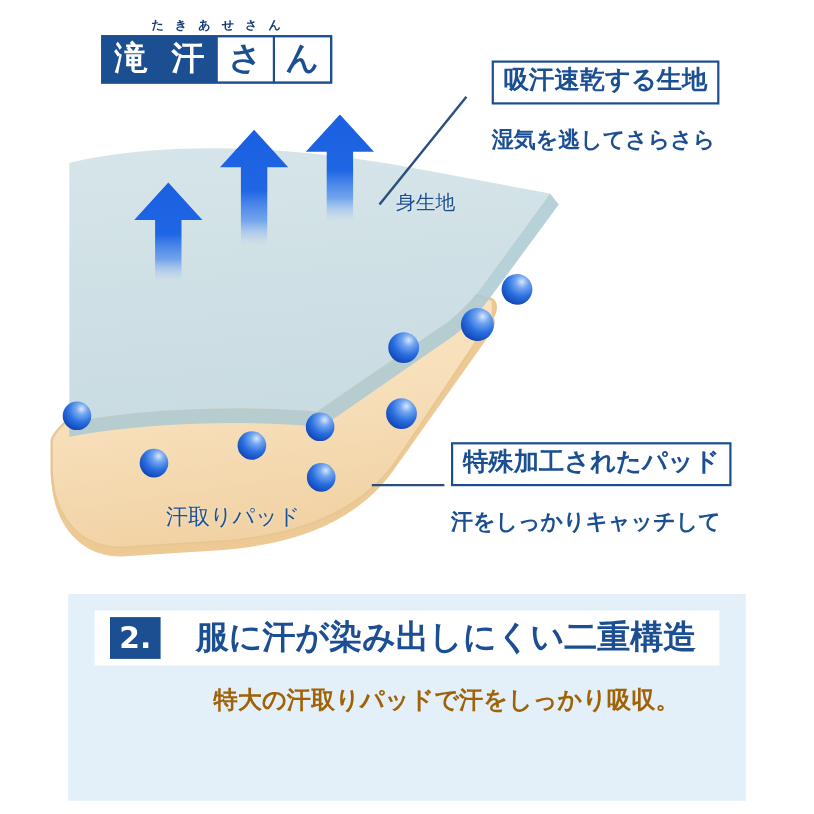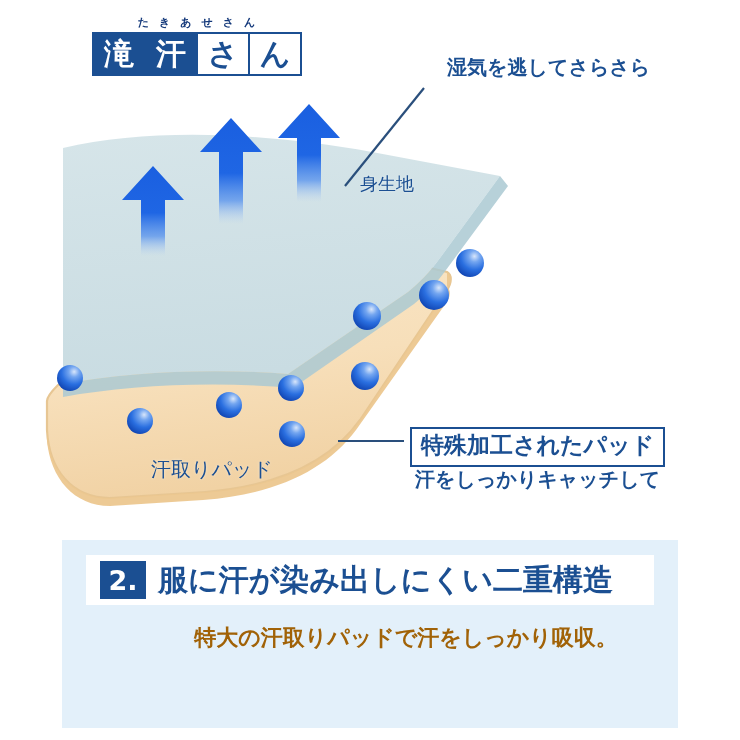--- a/index.html
+++ b/index.html
@@ -88,26 +88,26 @@
     color: #1b4f92;
     line-height: 1.12;
     white-space: nowrap;
     background: transparent;
   }
   .callout-sub {
     font-size: 20px;
     font-weight: 700;
     color: #1b4f92;
     line-height: 1.22;
-    margin-top: 0;
+    margin-top: 20px;
     white-space: nowrap;
   }
   .callout-top { left: 447px; top: 55px; }
-  .callout-bottom { left: 410px; top: 427px; }
-  .callout-bottom .callout-sub { text-align: center; }
+  .callout-bottom { left: 410px; top: 402px; }
+  .callout-bottom .callout-sub { text-align: left; }
 
   .layer-label {
     position: absolute;
     font-size: 18px;
     font-weight: 400;
     color: #1b4f92;
     white-space: nowrap;
     text-shadow: 0 0 3px rgba(255,255,255,.55);
   }
   .label-body { left: 360px; top: 172px; }
@@ -141,21 +141,21 @@
     font-size: 27px;
     font-weight: 700;
     display: flex;
     align-items: center;
     justify-content: center;
     line-height: 1;
     flex: none;
     box-sizing: border-box;
   }
   .heading-text {
-    margin-left: 12px;
+    margin-left: 32px;
     font-size: 30px;
     font-weight: 700;
     color: #1b4f92;
     line-height: 1;
     white-space: nowrap;
   }
   .body-lines {
     position: absolute;
     left: 0;
     top: 82px;
@@ -291,20 +291,21 @@
     <g stroke="#2a4f7c" stroke-width="2.2" fill="none">
       <line x1="424" y1="88" x2="345" y2="186"></line>
       <line x1="338" y1="441" x2="404" y2="441"></line>
     </g>
   </svg>
 
   <div class="layer-label label-body">身生地</div>
   <div class="layer-label label-pad">汗取りパッド</div>
 
   <div class="callout callout-top">
+    <div class="callout-box">吸汗速乾する生地</div>
     <div class="callout-sub">湿気を逃してさらさら</div>
   </div>
 
   <div class="callout callout-bottom">
     <div class="callout-box">特殊加工されたパッド</div>
     <div class="callout-sub">
       <div>汗をしっかりキャッチして</div>
     </div>
   </div>
 

